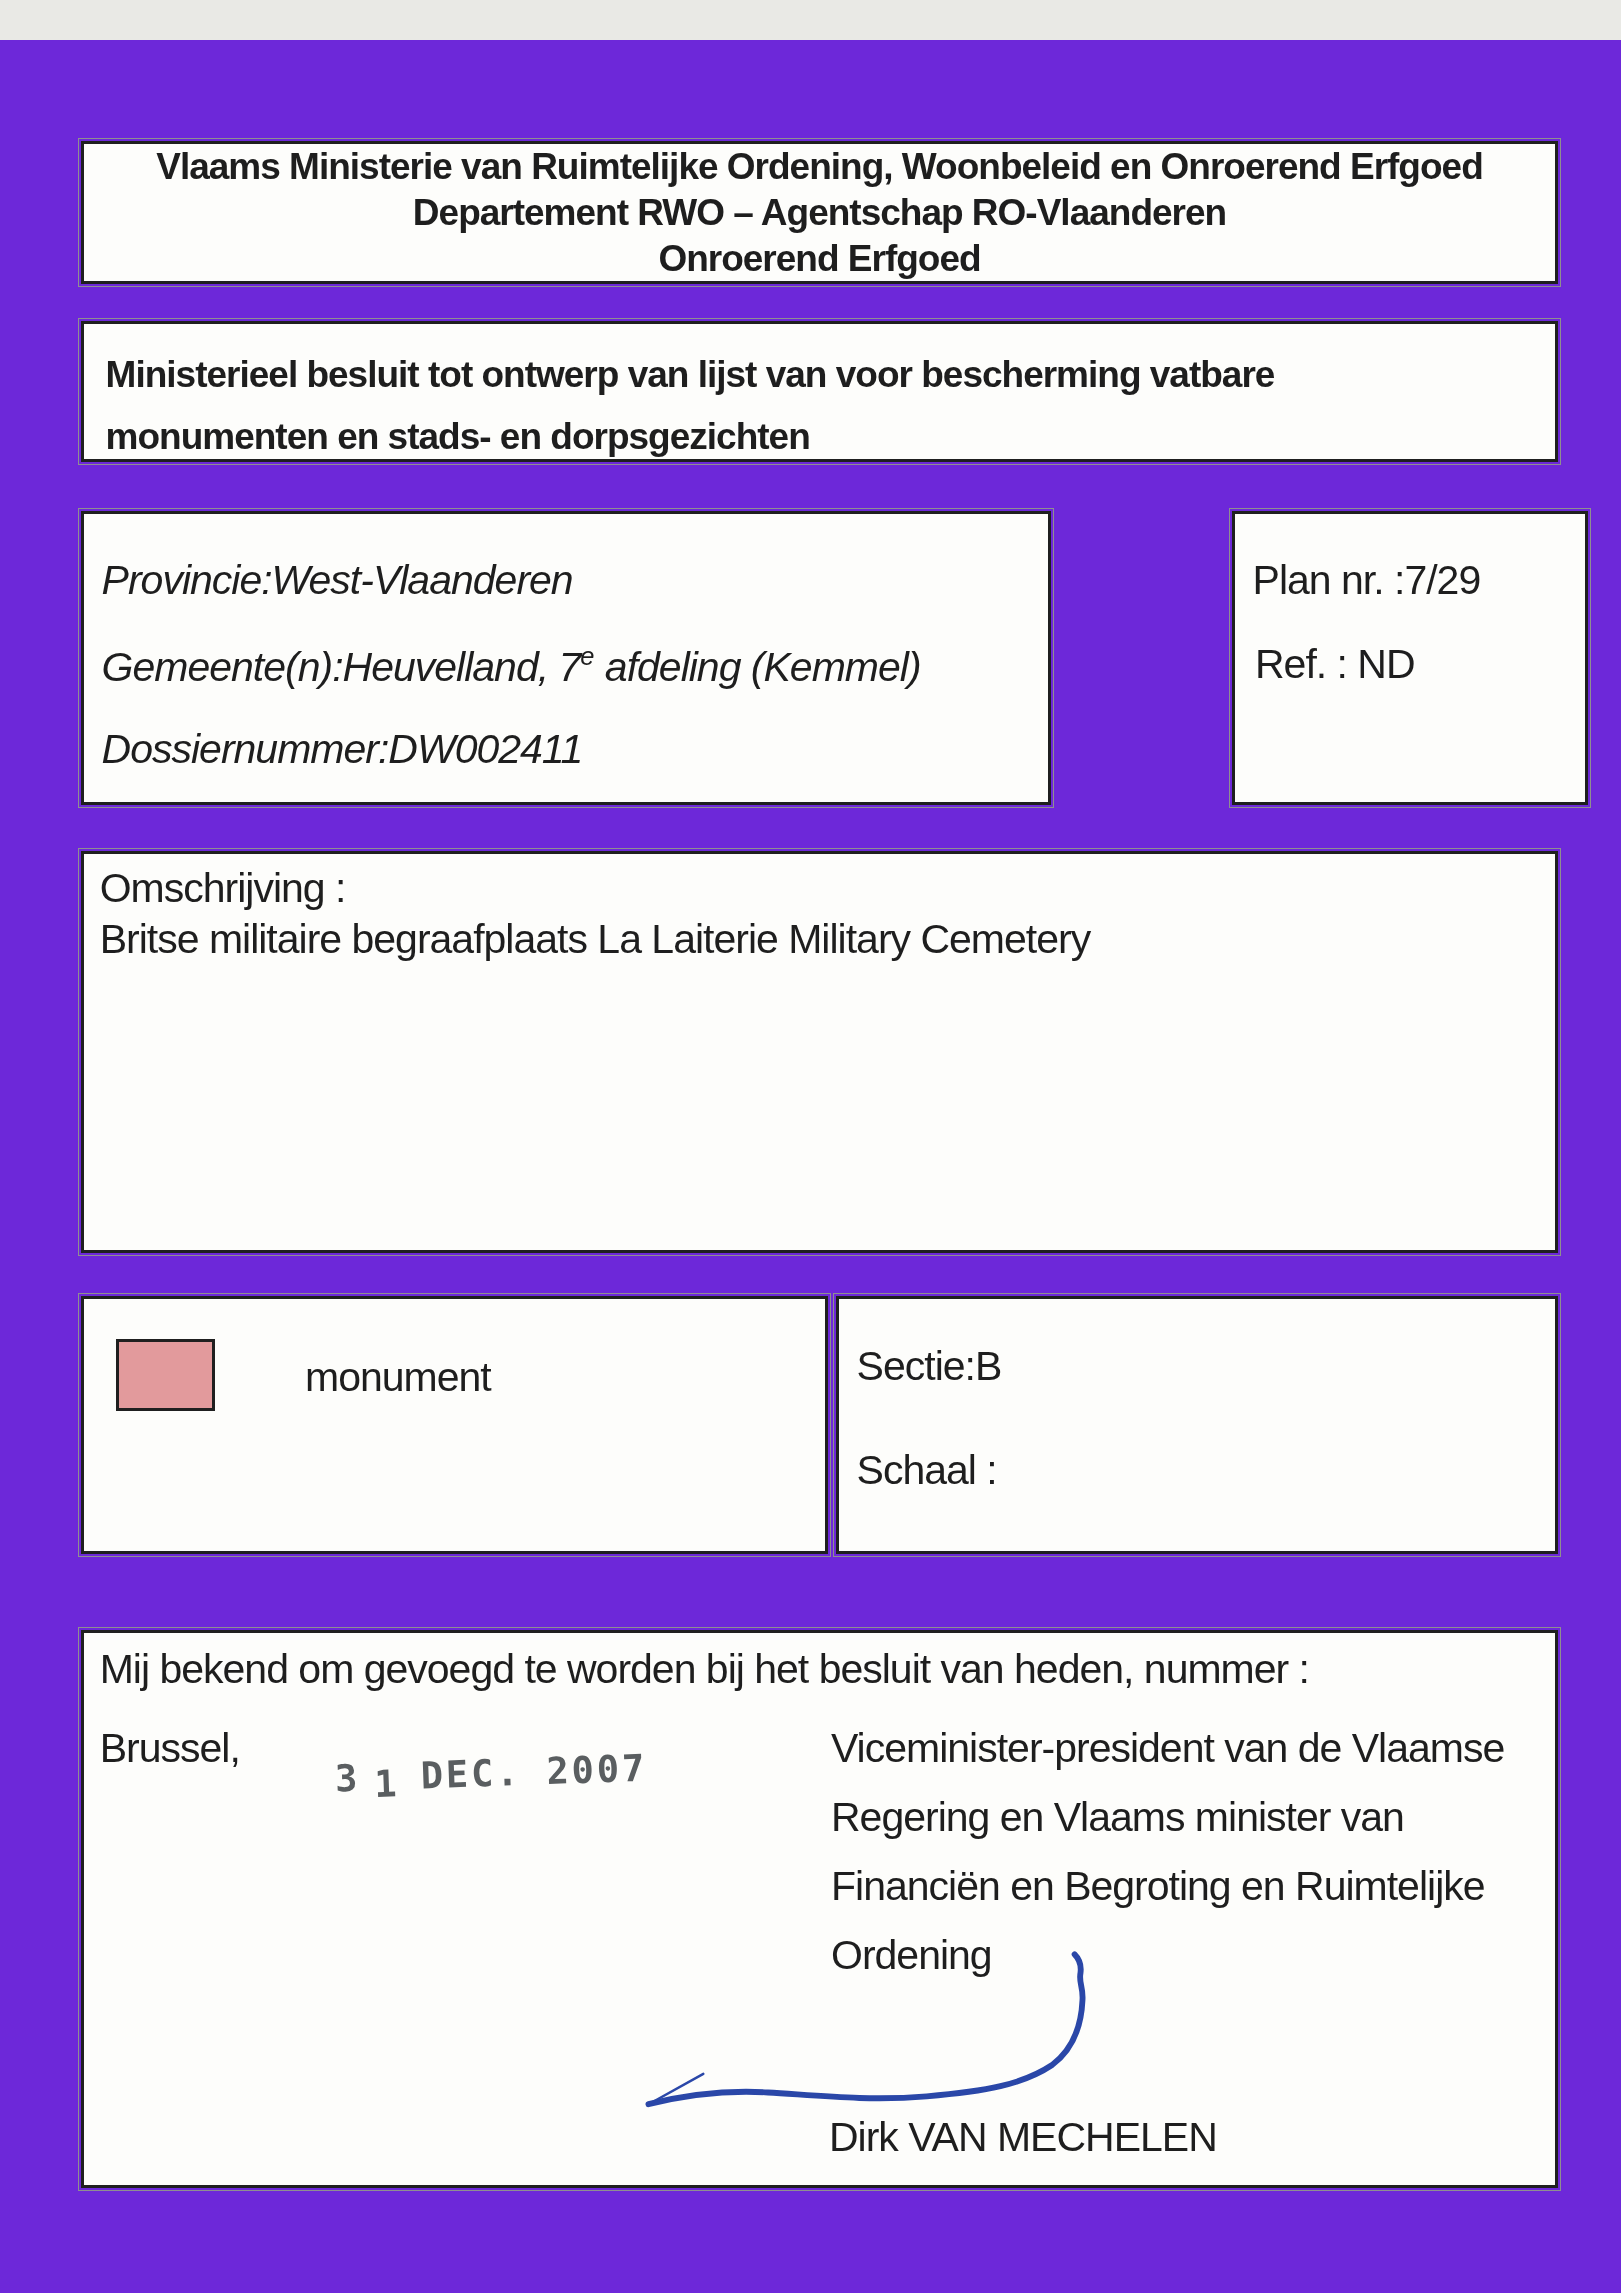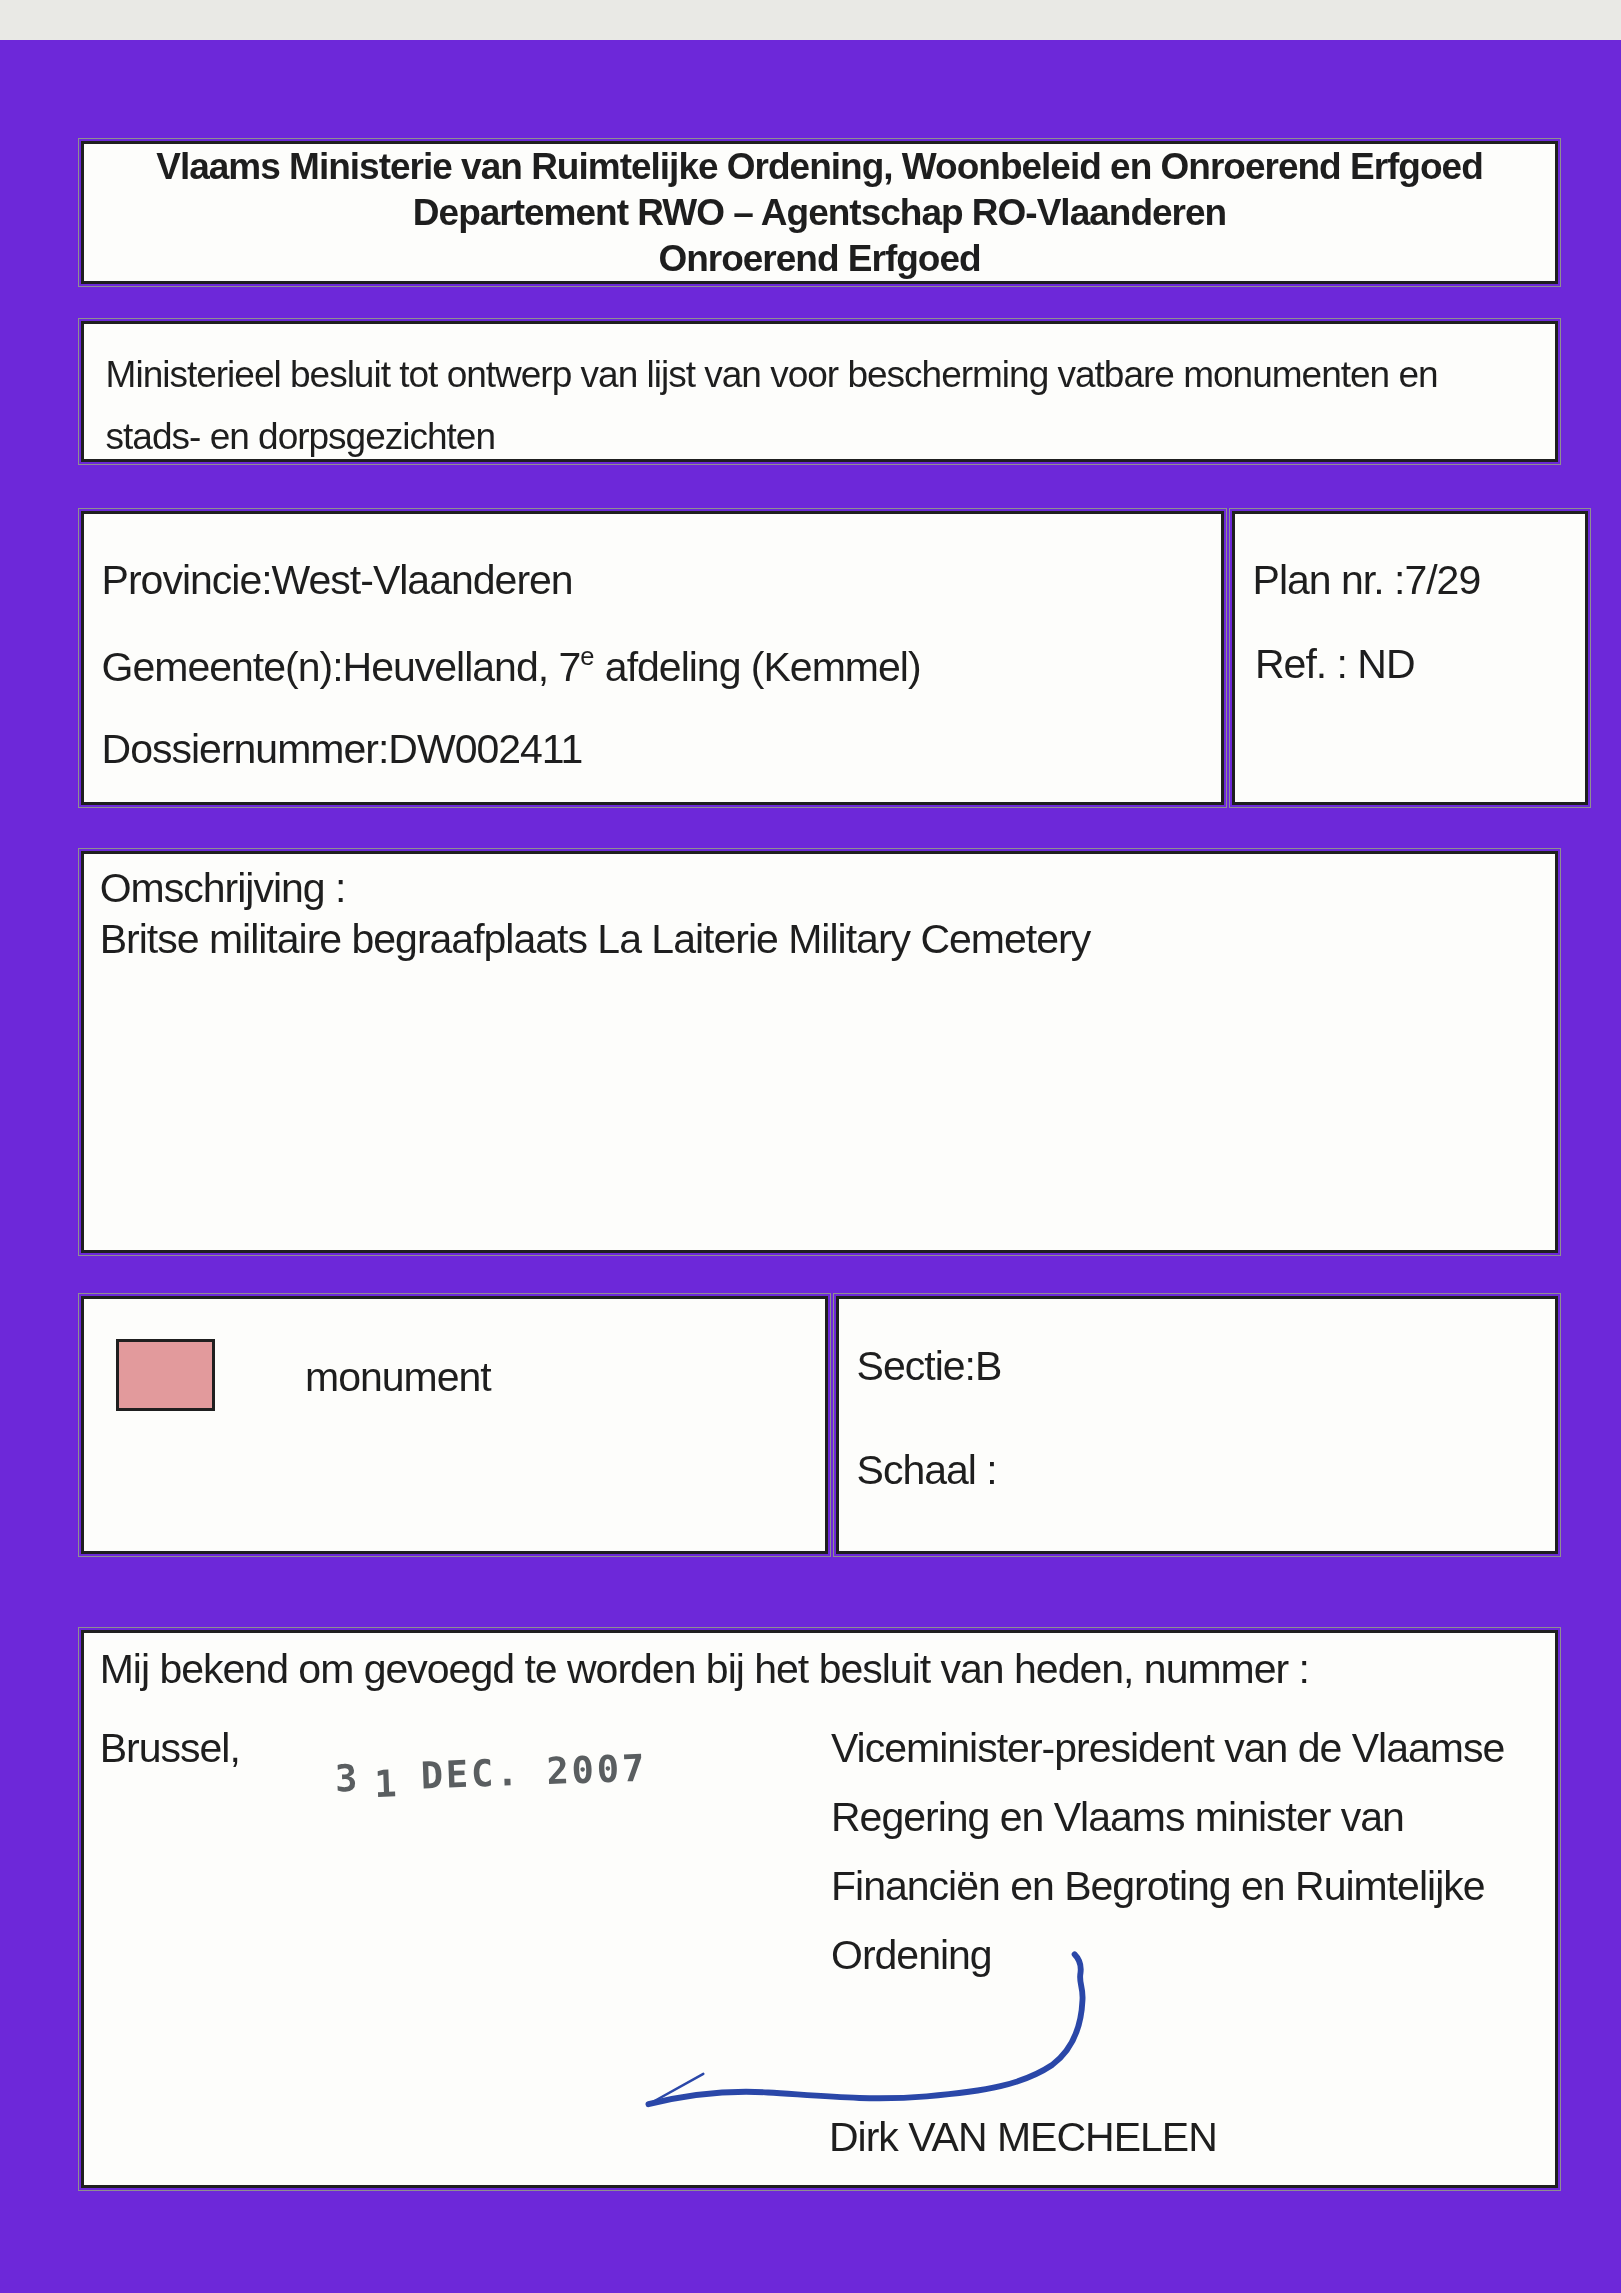--- a/index.html
+++ b/index.html
@@ -32,21 +32,21 @@
   .b { font-weight: bold; font-size: 37px; letter-spacing: -1px; }
   .center-col {
     display: flex; flex-direction: column;
     justify-content: center; align-items: center;
     text-align: center;
   }
   .hline { line-height: 46px; white-space: nowrap; }
   .title-text {
     position: absolute; left: 21.6px; top: 19.6px;
     width: 1343px;
-    font-weight: normal; font-size: 37px; letter-spacing: -1px;
+    font-weight: bold; font-size: 37px; letter-spacing: -1px;
     line-height: 62px; white-space: normal;
   }
   .wrapcol {
     position: absolute;
     white-space: normal;
     line-height: 69px;
   }
   .sup { font-size: 25.5px; vertical-align: 15.7px; letter-spacing: 0; }
   .swatch {
     position: absolute;
@@ -80,21 +80,21 @@
   <div class="box center-col" style="left:81px; top:101px; width:1477px; height:143px;">
     <div class="t b hline" style="position:static;">Vlaams Ministerie van Ruimtelijke Ordening, Woonbeleid en Onroerend Erfgoed</div>
     <div class="t b hline" style="position:static;">Departement RWO – Agentschap RO-Vlaanderen</div>
     <div class="t b hline" style="position:static;">Onroerend Erfgoed</div>
   </div>
 
   <div class="box" style="left:81px; top:281px; width:1477px; height:141px;">
     <div class="title-text">Ministerieel besluit tot ontwerp van lijst van voor bescherming vatbare monumenten en stads- en dorpsgezichten</div>
   </div>
 
-  <div class="box" style="left:81px; top:471px; width:1143px; height:294px;">
+  <div class="box" style="left:81px; top:471px; width:970px; height:294px;font-style:italic;">
     <div class="t" style="left:17.6px; top:46px;">Provincie:West-Vlaanderen</div>
     <div class="t" style="left:17.6px; top:130px;"><span>Gemeente(n):Heuvelland, 7</span><span class="sup">e</span><span> afdeling (Kemmel)</span></div>
     <div class="t" style="left:17.6px; top:215px;">Dossiernummer:DW002411</div>
   </div>
 
   <div class="box" style="left:1232px; top:471px; width:356px; height:294px;">
     <div class="t" style="left:17.6px; top:46px;">Plan nr. :7/29</div>
     <div class="t" style="left:20px; top:130px;">Ref. : ND</div>
   </div>
 

